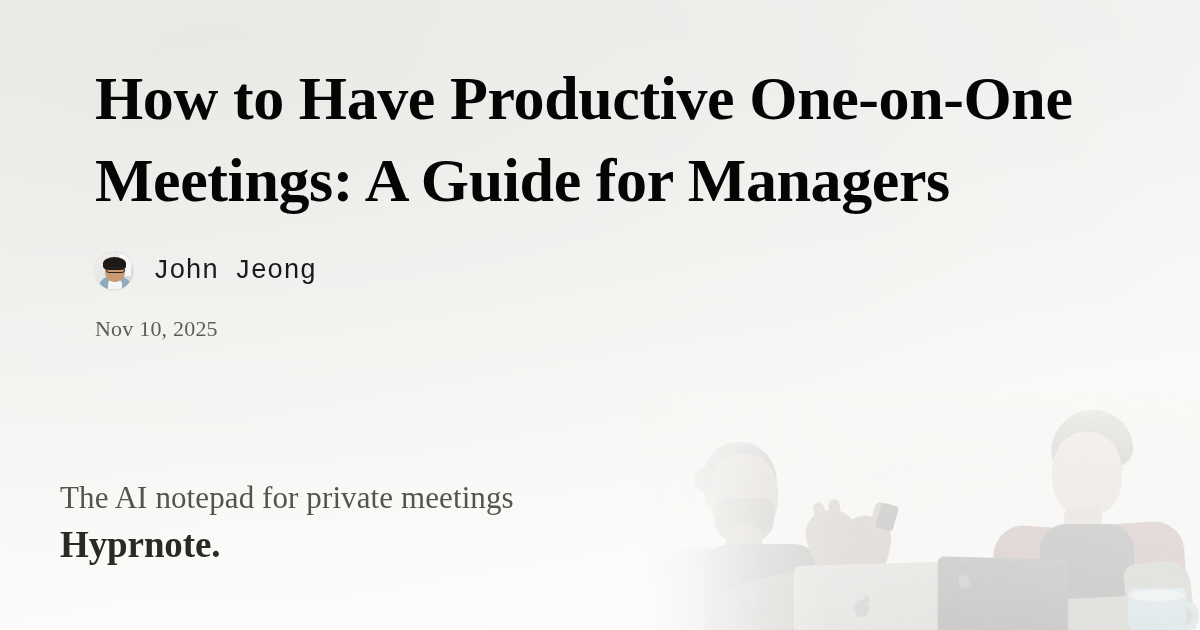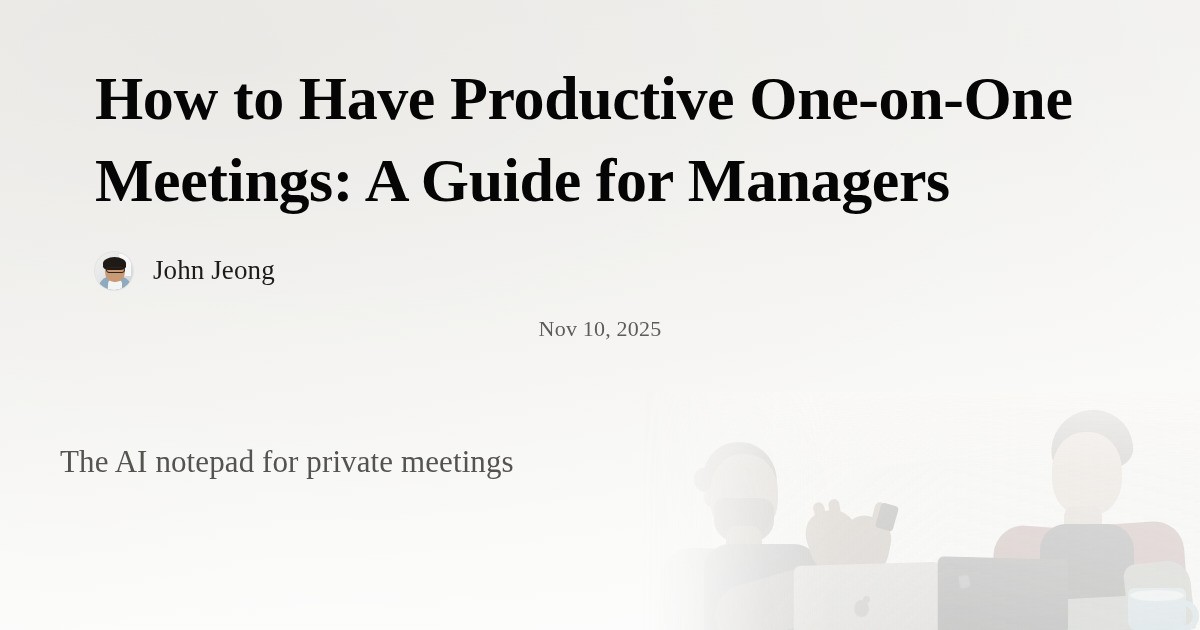--- a/index.html
+++ b/index.html
@@ -265,36 +265,35 @@
   }
   .av-hair{
     position:absolute; left:8px; top:5px; width:23px; height:13px;
     background:#1f1a16; border-radius:50% 50% 26% 26%;
   }
   .av-glass{
     position:absolute; left:11px; top:15px; width:19px; height:6px;
     border:1.4px solid #2a2320; border-radius:3px;
   }
   .author{
-    font-family:Liberation Serif, serif;
+    font-family:Liberation Mono, monospace;
     font-size:27px;
     color:#1b1b1b;
     letter-spacing:.1px;
   }
 
   .date{
     margin-top:26px;
     font-family:"Liberation Serif", serif;
     font-size:22px;
     color:#5e5c58;
     letter-spacing:.2px;
-    text-align:center;
-  }
-
-  .brand{ position:absolute; left:60px; top:443px; z-index:5; }
+  }
+
+  .brand{ position:absolute; left:60px; top:479px; z-index:5; }
   .brand-tagline{
     font-family:"Liberation Serif", serif;
     font-size:31px;
     color:#55534f;
     letter-spacing:.1px;
     line-height:1.22;
   }
   .brand-name{
     font-family:"Liberation Serif", serif;
     font-weight:700;
@@ -372,13 +371,14 @@
       <div class="av-glass"></div>
     </div>
     <span class="author">John Jeong</span>
   </div>
 
   <div class="date">Nov 10, 2025</div>
 </div>
 
 <div class="brand">
   <div class="brand-tagline">The AI notepad for private meetings</div>
+  <div class="brand-name">Hyprnote.</div>
 </div>
 
 </body></html>

